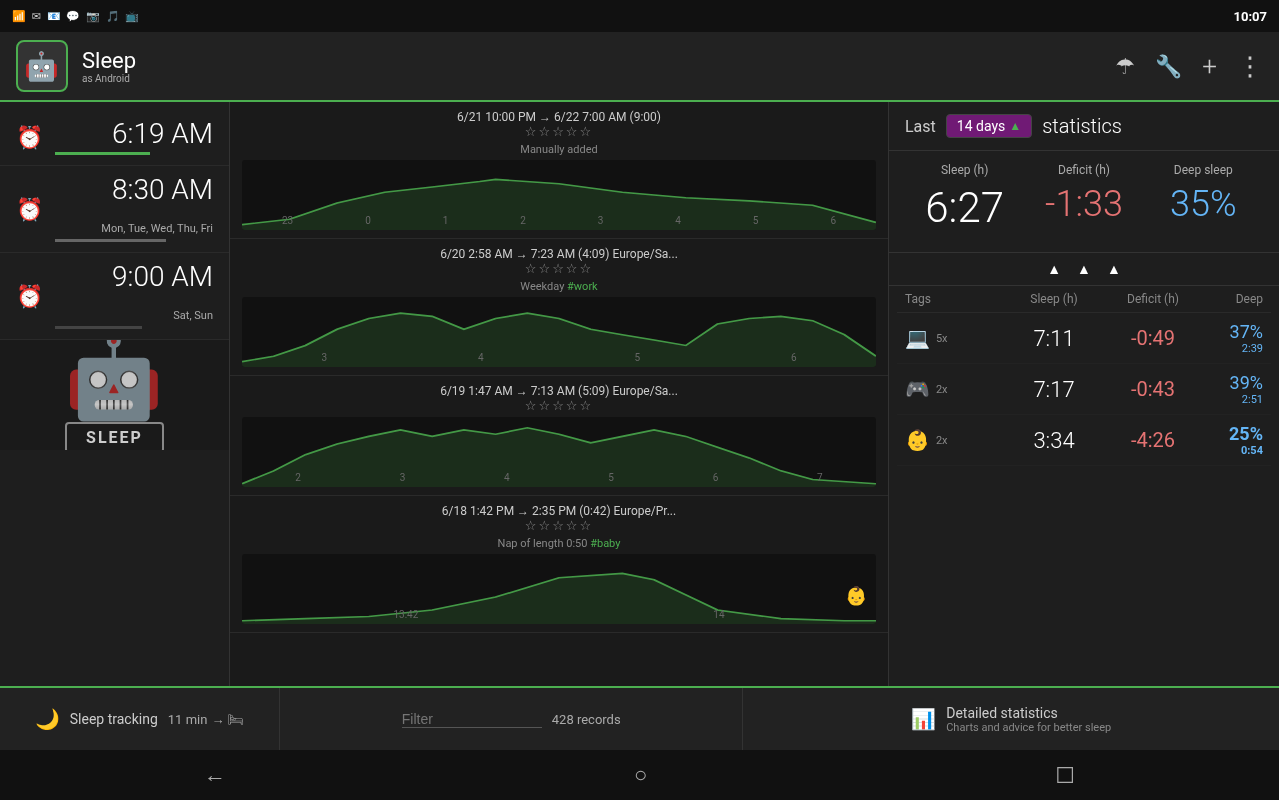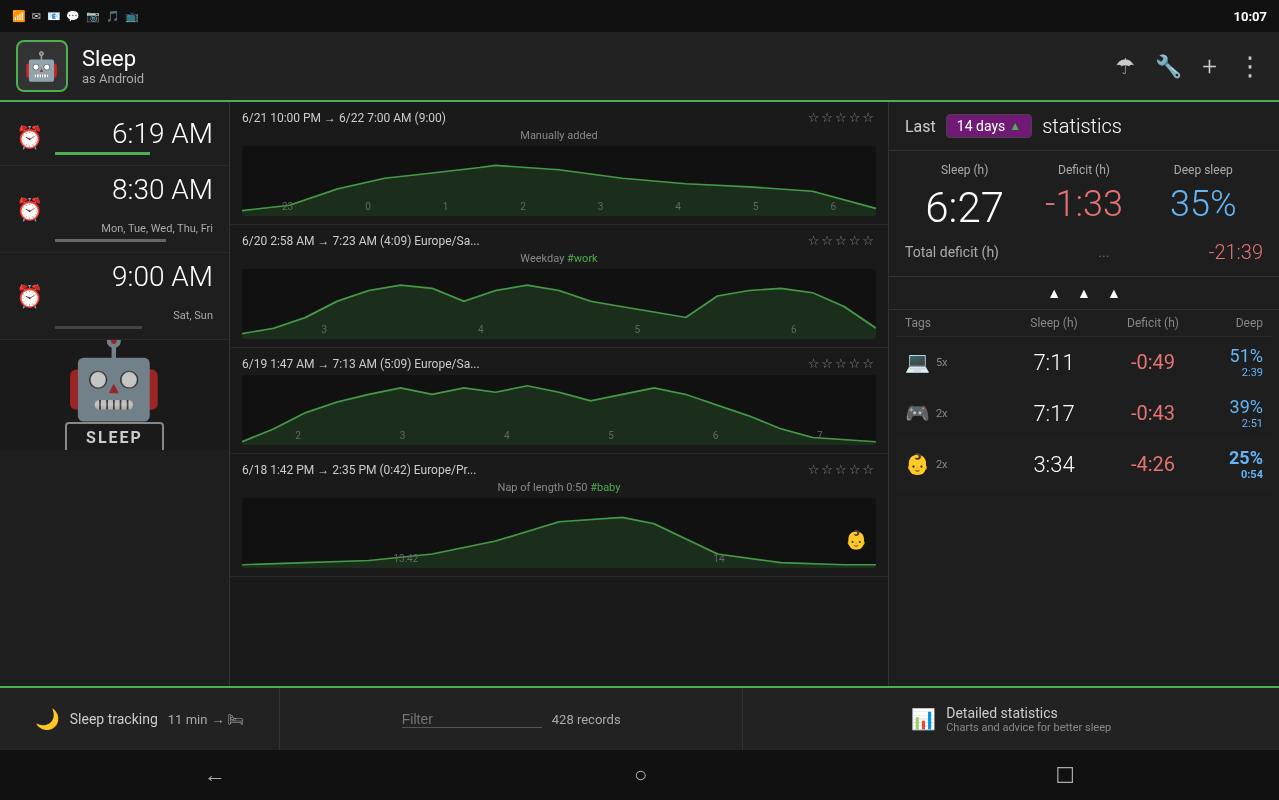--- a/index.html
+++ b/index.html
@@ -49,21 +49,21 @@
       color: #4caf50;
       border: 2px solid #4caf50;
       overflow: hidden;
       position: relative;
     }
     .app-logo-inner {
       font-size: 28px;
     }
     .app-title { flex: 1; }
     .app-title h1 { font-size: 22px; font-weight: 400; color: #fff; }
-    .app-title p { font-size: 13px; color: #aaa; }
+    .app-title p { font-size: 10px; color: #aaa; }
     .header-actions { display: flex; gap: 20px; align-items: center; }
     .header-icon { font-size: 22px; color: #ccc; cursor: pointer; }
 
     
     .main-container {
       display: flex;
       height: calc(800px - 32px - 70px - 64px - 50px);
       
     }
 
@@ -104,20 +104,21 @@
     }
     .sleep-record {
       border-bottom: 1px solid #2a2a2a;
       padding: 8px 12px;
     }
     .record-header {
       display: flex;
       align-items: center;
       justify-content: space-between;
       margin-bottom: 4px;
+      flex-direction: column;
     }
     .record-time-range {
       font-size: 12px;
       color: #ccc;
     }
     .record-stars { color: #888; font-size: 13px; letter-spacing: 2px; }
     .record-note { font-size: 11px; color: #888; text-align: center; margin-bottom: 4px; }
     .record-note .hashtag { color: #4caf50; }
     .chart-area {
       height: 70px;
@@ -466,25 +467,20 @@
         </div>
         <div class="stats-col">
           <div class="stats-col-label">Deficit (h)</div>
           <div class="stats-val-red" style="font-size:36px;">-1:33</div>
         </div>
         <div class="stats-col">
           <div class="stats-col-label">Deep sleep</div>
           <div class="stats-val-blue" style="font-size:36px;">35%</div>
         </div>
       </div>
-      <div class="total-deficit">
-        <span>Total deficit (h)</span>
-        <span style="color:#666;">...</span>
-        <span class="total-deficit-val">-21:39</span>
-      </div>
     </div>
 
     <div class="stats-table-header">
       <span class="triangle-icon">▲</span>
       <span class="triangle-icon">▲</span>
       <span class="triangle-icon">▲</span>
     </div>
 
     <div class="stats-tag-table">
       <div class="tag-table-header">
@@ -499,21 +495,21 @@
           <span class="tag-icon">💻</span>
           <span class="tag-badge">5x</span>
         </div>
         <div class="tag-col-2">
           <span class="tag-sleep">7:11</span>
         </div>
         <div class="tag-col-3">
           <span class="tag-deficit">-0:49</span>
         </div>
         <div class="tag-col-4" style="text-align:right;">
-          <span class="tag-deep">51%</span>
+          <span class="tag-deep">37%</span>
           <span class="tag-deep-sub">2:39</span>
         </div>
       </div>
 
       <div class="tag-row">
         <div class="tag-col-1" style="display:flex; align-items:center; gap:2px;">
           <span class="tag-icon">🎮</span>
           <span class="tag-badge">2x</span>
         </div>
         <div class="tag-col-2">

